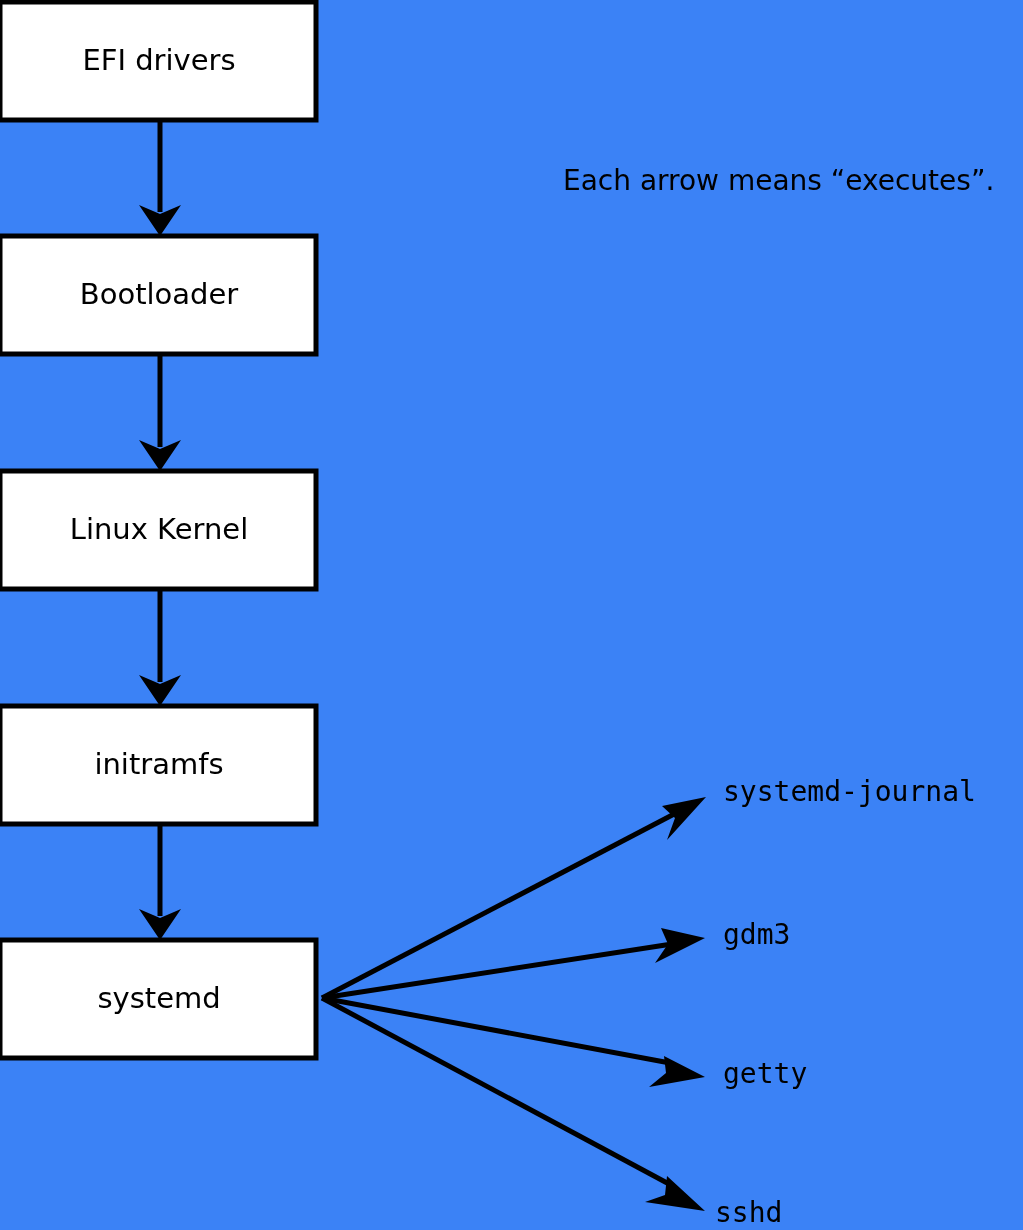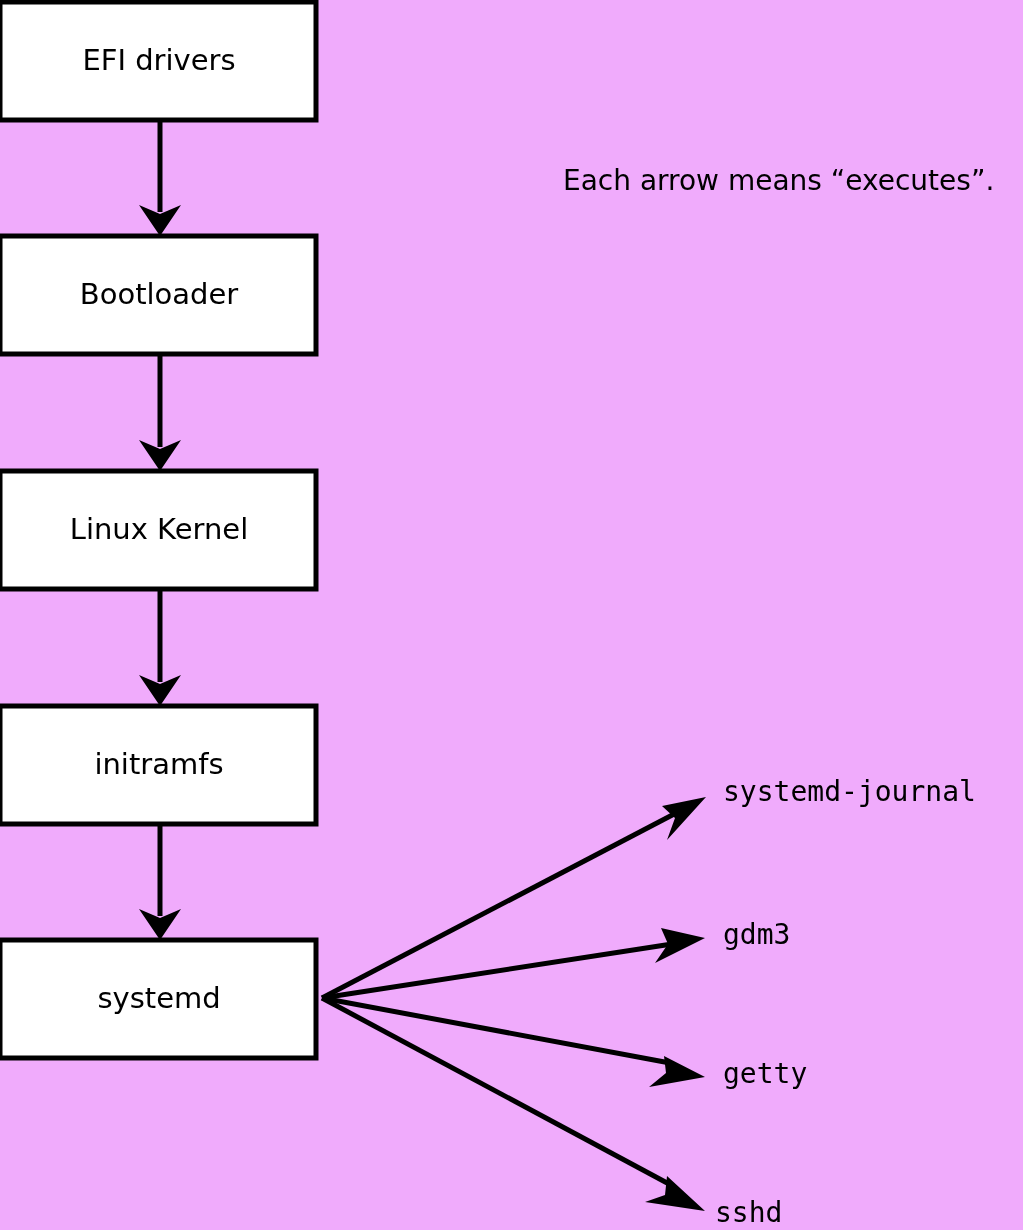--- a/index.html
+++ b/index.html
@@ -4,21 +4,21 @@
 <style>
   html, body {
     margin: 0;
     padding: 0;
     background: #ffffff;
   }
   #canvas {
     position: relative;
     width: 1023px;
     height: 1230px;
-    background: #f0abfc;
+    background: #3b82f6;
     overflow: hidden;
     font-family: "DejaVu Sans", "Liberation Sans", sans-serif;
   }
   #diagram-svg {
     position: absolute;
     left: 0;
     top: 0;
     width: 1023px;
     height: 1230px;
   }

